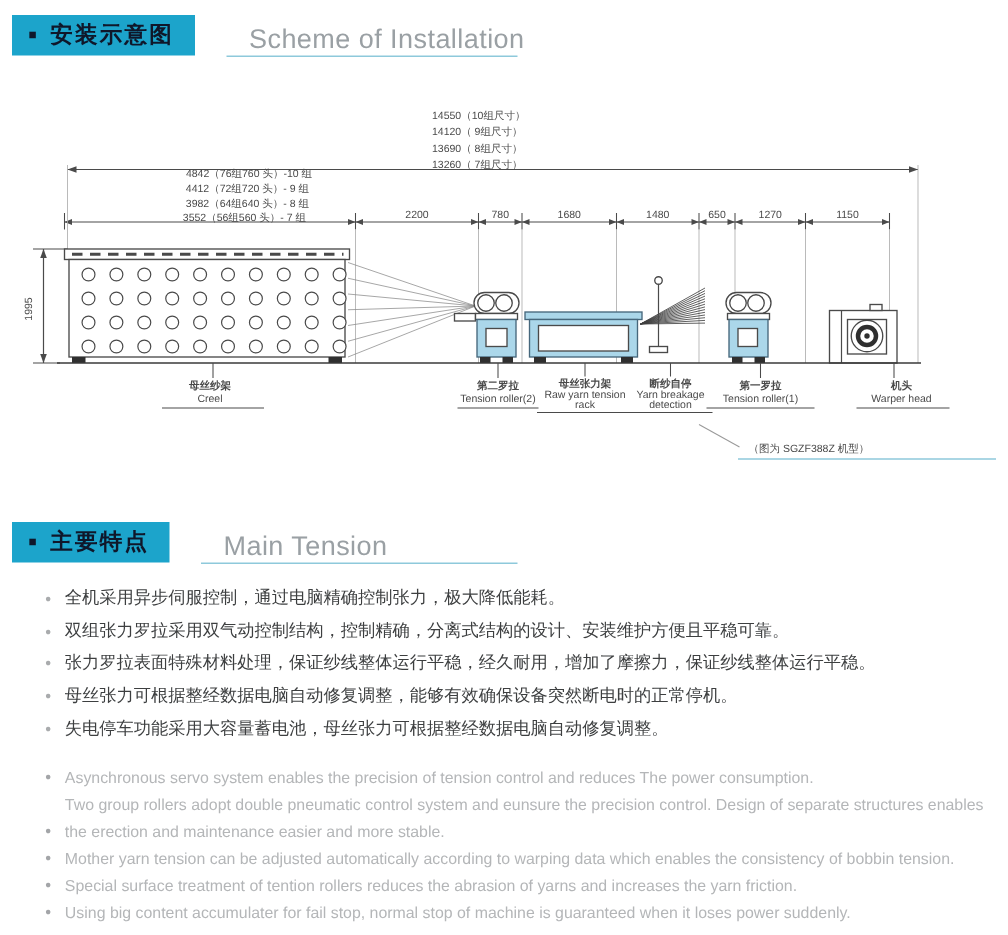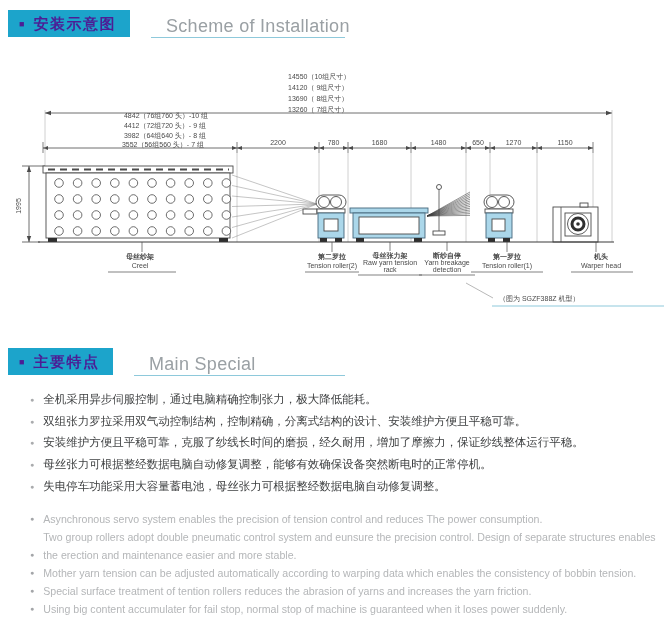--- a/index.html
+++ b/index.html
@@ -2,21 +2,21 @@
 <html><head>
 <meta charset="utf-8">
 <style>
   *{box-sizing:border-box;margin:0;padding:0}
   html,body{background:#fff}
   body{font-family:"Liberation Sans","DejaVu Sans",sans-serif}
   .page{position:relative;width:672px;height:623px;background:#fff;overflow:hidden}
 
   
   .sec-head{position:absolute;left:0;width:672px;height:32px}
-  .badge{position:absolute;left:8px;top:0;height:27px;background:#1CA4CB;color:#4c1d95;
+  .badge{position:absolute;left:8px;top:0;height:27px;background:#1CA4CB;color:#0f172a;
          font-weight:bold;font-size:15px;line-height:27px;padding:0 14px 0 11px;
          letter-spacing:1.5px;white-space:nowrap}
   .badge .sq{font-size:9px;margin-right:9px;vertical-align:2px;letter-spacing:0}
   .sec-en{position:absolute;top:6px;font-size:18px;color:#9aa0a4;letter-spacing:.3px}
   .sec-line{position:absolute;top:27px;height:1px;background:#8EC9DB}
   #h1{top:10px}  #h1 .sec-en{left:166px}  #h1 .sec-line{left:151px;width:194px}
   #h2{top:348px} #h2 .sec-en{left:149px}  #h2 .sec-line{left:134px;width:211px}
 
   
   ul{list-style:none}
@@ -307,36 +307,36 @@
       <line x1="466" y1="230" x2="493" y2="245" stroke="#9a9a9a" stroke-width="0.7"></line>
       <text class="note" x="499" y="248">（图为 SGZF388Z 机型）</text>
       <line class="noteline" x1="492" y1="253" x2="664" y2="253"></line>
     </g>
   </svg>
 
   <div class="sec-head" id="h2">
     <div class="badge">
       <span class="sq">■</span><span>主要特点</span>
     </div>
-    <span class="sec-en">Main Special</span>
+    <span class="sec-en">Main Tension</span>
     <div class="sec-line"></div>
   </div>
 
   <ul class="list-zh">
     <li>
         <span class="dot">●</span>
         <span>全机采用异步伺服控制，通过电脑精确控制张力，极大降低能耗。</span>
       </li>
     <li>
         <span class="dot">●</span>
         <span>双组张力罗拉采用双气动控制结构，控制精确，分离式结构的设计、安装维护方便且平稳可靠。</span>
       </li>
     <li>
         <span class="dot">●</span>
-        <span>安装维护方便且平稳可靠，克服了纱线长时间的磨损，经久耐用，增加了摩擦力，保证纱线整体运行平稳。</span>
+        <span>张力罗拉表面特殊材料处理，保证纱线整体运行平稳，经久耐用，增加了摩擦力，保证纱线整体运行平稳。</span>
       </li>
     <li>
         <span class="dot">●</span>
         <span>母丝张力可根据整经数据电脑自动修复调整，能够有效确保设备突然断电时的正常停机。</span>
       </li>
     <li>
         <span class="dot">●</span>
         <span>失电停车功能采用大容量蓄电池，母丝张力可根据整经数据电脑自动修复调整。</span>
       </li>
   </ul>

